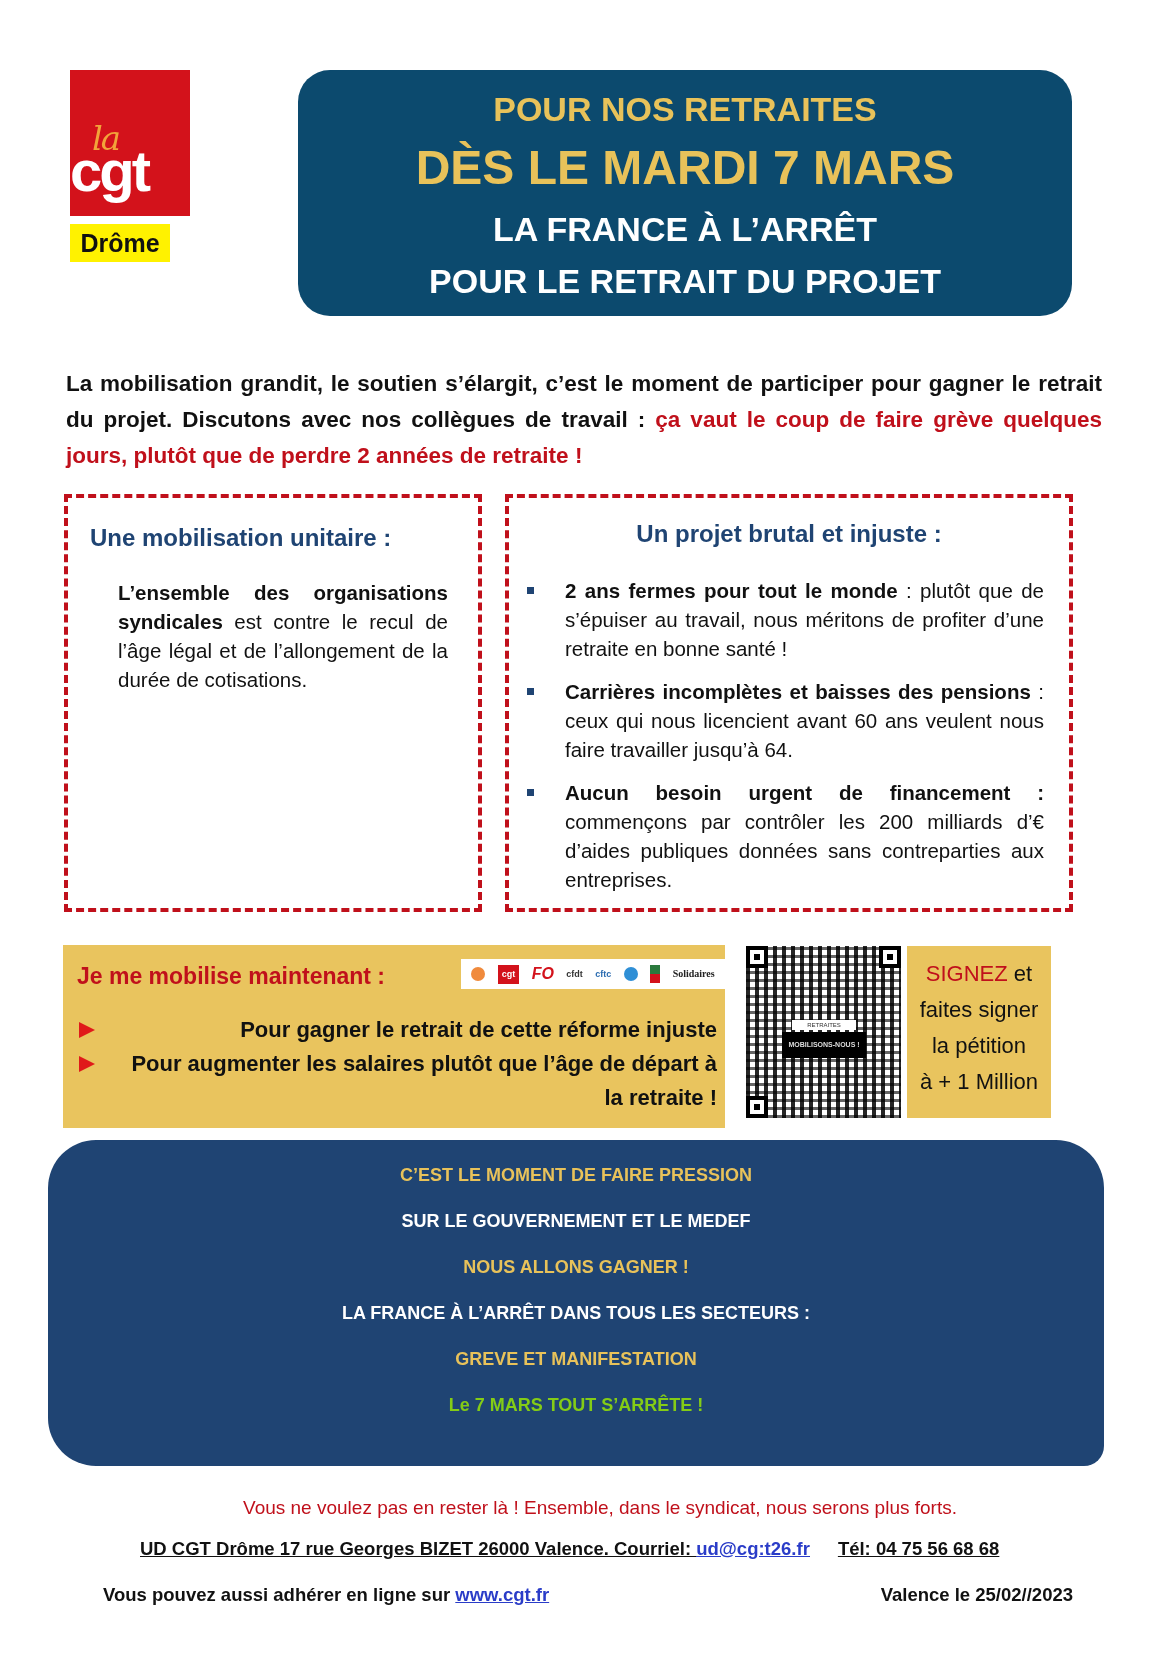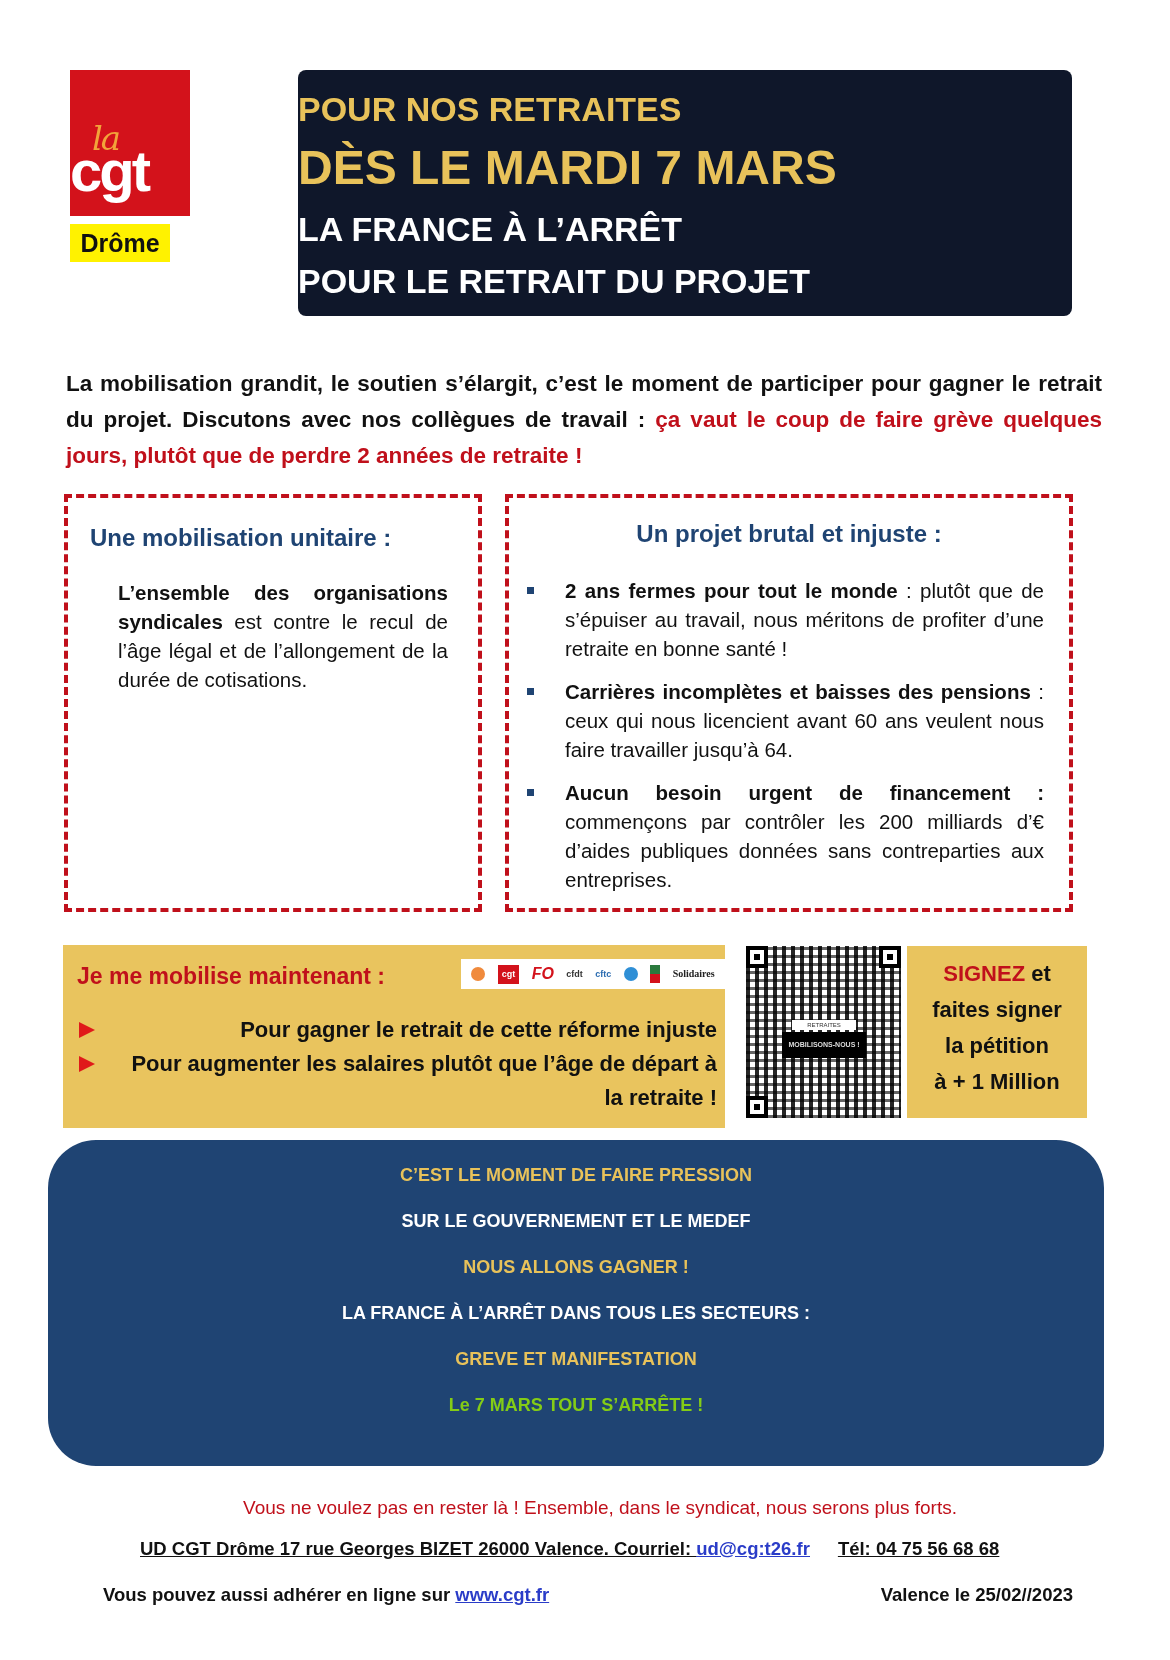--- a/index.html
+++ b/index.html
@@ -6,21 +6,21 @@
   body { width: 1170px; height: 1660px; position: relative; overflow: hidden; font-family: "Liberation Sans", sans-serif; color: #111; }
 
   
   .logo { position: absolute; left: 70px; top: 70px; width: 102px; }
   .logo-red { width: 120px; height: 146px; background: #d3121b; position: relative; }
   .logo-la { position: absolute; left: 22px; top: 48px; font-family: "DejaVu Serif", serif; font-style: italic; font-size: 34px; color: #f2a33a; letter-spacing: -2px; }
   .logo-cgt { position: absolute; left: 0px; top: 72px; font-family: "Liberation Sans", sans-serif; font-weight: bold; font-size: 58px; color: #fff; letter-spacing: -3px; line-height: 1; }
   .logo-drome { margin-top: 8px; width: 100px; height: 38px; background: #fff200; font-weight: bold; font-size: 25px; color: #111; text-align: center; line-height: 38px; }
 
   
-  .header-box { position: absolute; left: 298px; top: 70px; width: 774px; height: 246px; background: #0f172a; border-radius: 8px; text-align: left; font-weight: bold; }
+  .header-box { position: absolute; left: 298px; top: 70px; width: 774px; height: 246px; background: #0c4a6e; border-radius: 32px; text-align: center; font-weight: bold; }
   .hl { display: block; line-height: 1; }
   .hl1 { font-size: 34px; color: #e8c25a; margin-top: 22px; }
   .hl2 { font-size: 48px; color: #e8c25a; margin-top: 18px; }
   .hl3 { font-size: 34px; color: #ffffff; margin-top: 20px; }
   .hl4 { font-size: 34px; color: #ffffff; margin-top: 18px; }
 
   
   .intro { position: absolute; left: 66px; top: 366px; width: 1036px; font-weight: bold; font-size: 22.5px; line-height: 36px; text-align: justify; }
   .intro .red { color: #c0101b; }
 
@@ -61,21 +61,21 @@
           repeating-linear-gradient(90deg, rgba(0,0,0,0.85) 0 4px, transparent 4px 9px),
           repeating-linear-gradient(0deg, rgba(0,0,0,0.6) 0 3px, transparent 3px 8px);
         }
   .qr-corner { position: absolute; width: 22px; height: 22px; background: #fff; border: 4px solid #000; box-sizing: border-box; }
   .qr-corner::after { content: ""; position: absolute; left: 4px; top: 4px; width: 6px; height: 6px; background: #000; }
   .qr-tl { left: 0; top: 0; } .qr-tr { right: 0; top: 0; } .qr-bl { left: 0; bottom: 0; }
   .qr-label { position: absolute; left: 36px; top: 86px; width: 84px; height: 26px; background: #000; color: #ddd; font-size: 7px; font-weight: bold; text-align: center; line-height: 26px; }
   .qr-label-top { position: absolute; left: 46px; top: 74px; width: 64px; height: 10px; background: #fff; font-size: 6px; text-align: center; line-height: 10px; color: #333; }
 
   
-  .petition { position: absolute; left: 907px; top: 946px; width: 180px; height: 172px; background: #e9c45e; text-align: center; font-weight: bold; font-size: 22px; line-height: 36px; padding-top: 10px; box-sizing: border-box; }
+  .petition { position: absolute; left: 907px; top: 946px; width: 144px; height: 172px; background: #e9c45e; text-align: center; font-weight: normal; font-size: 22px; line-height: 36px; padding-top: 10px; box-sizing: border-box; }
   .petition .red { color: #c0101b; }
 
   
   .bottom-box { position: absolute; left: 48px; top: 1140px; width: 1056px; height: 326px; background: #1f4473; border-radius: 48px 48px 20px 48px; text-align: center; font-weight: bold; }
   .bl { display: block; line-height: 1; font-size: 18px; }
   .gold { color: #e8c25a; }
   .white { color: #ffffff; }
   .redt { color: #84cc16; }
   .bl1 { margin-top: 26px; }
   .bl2, .bl3, .bl4, .bl5, .bl6 { margin-top: 28px; }

